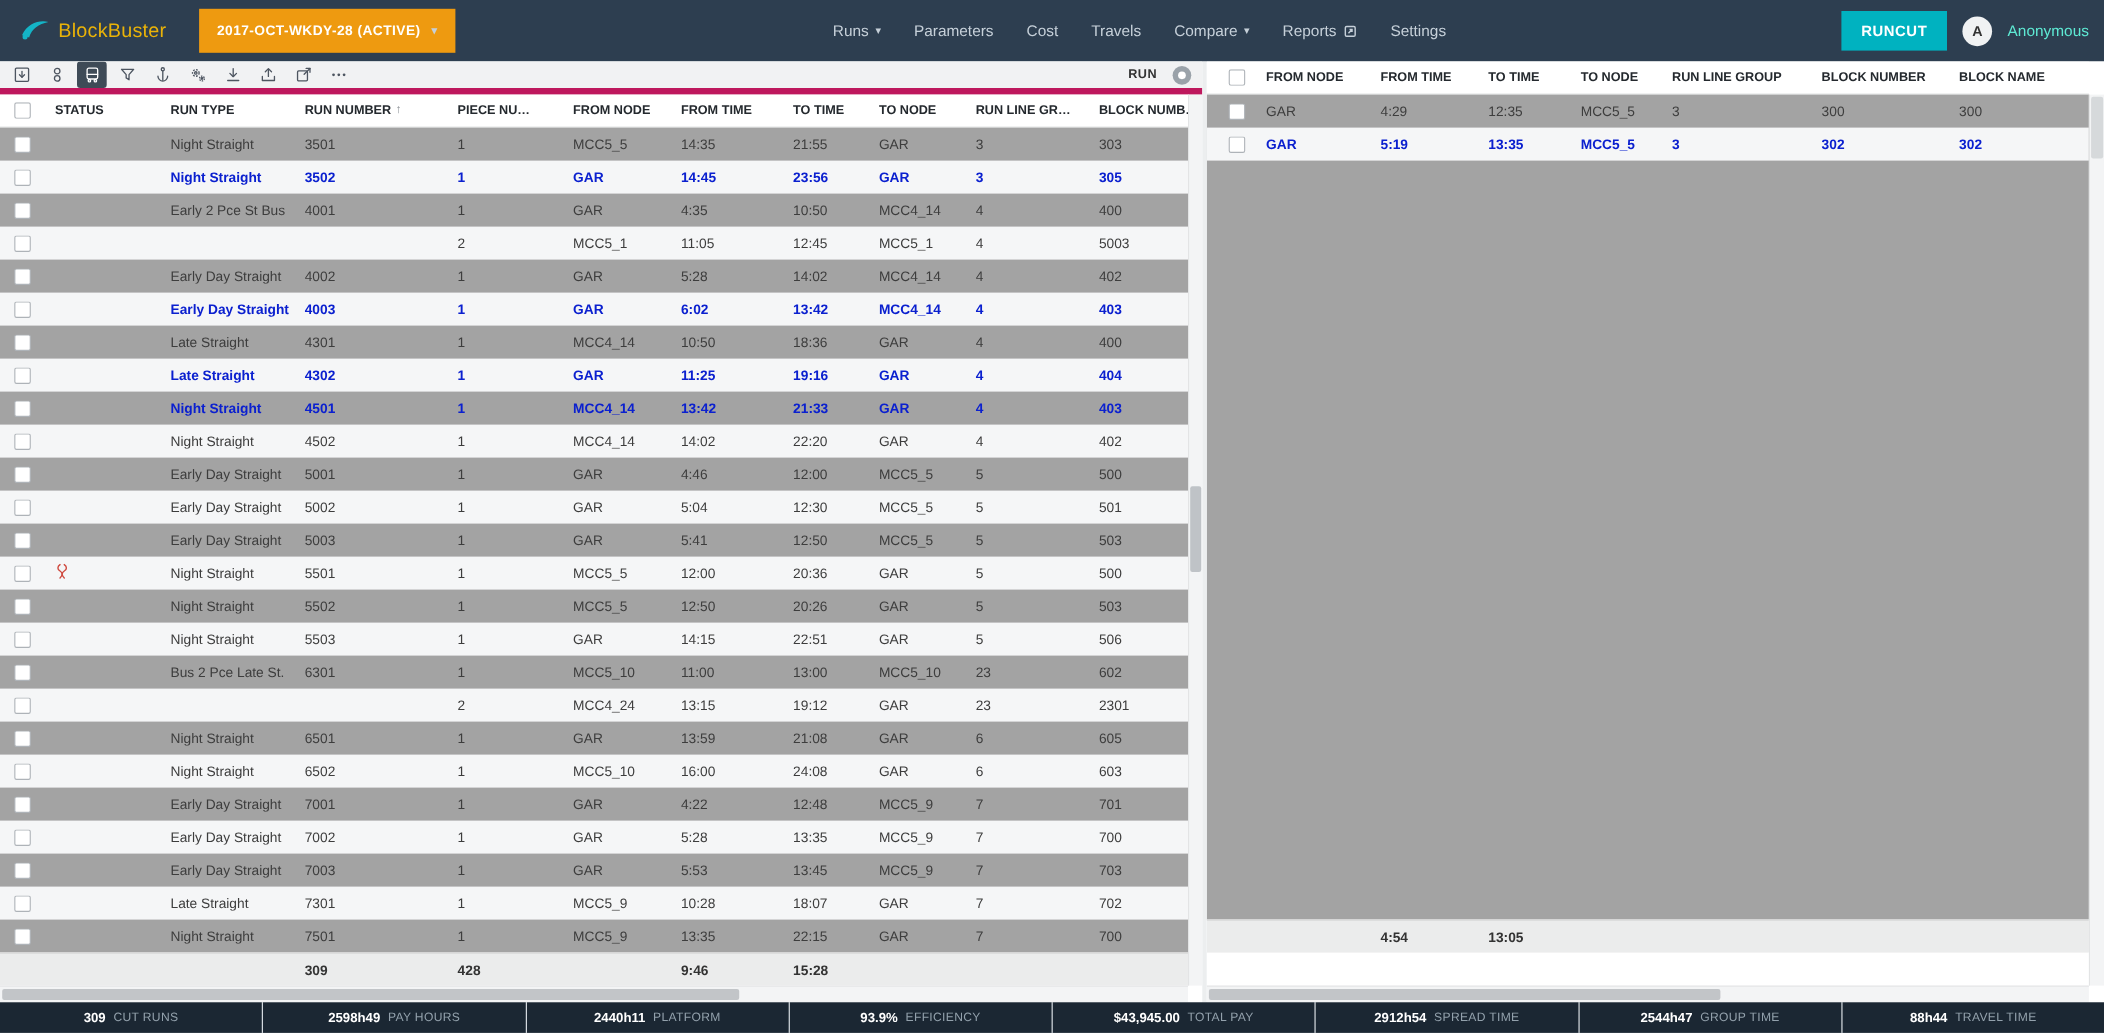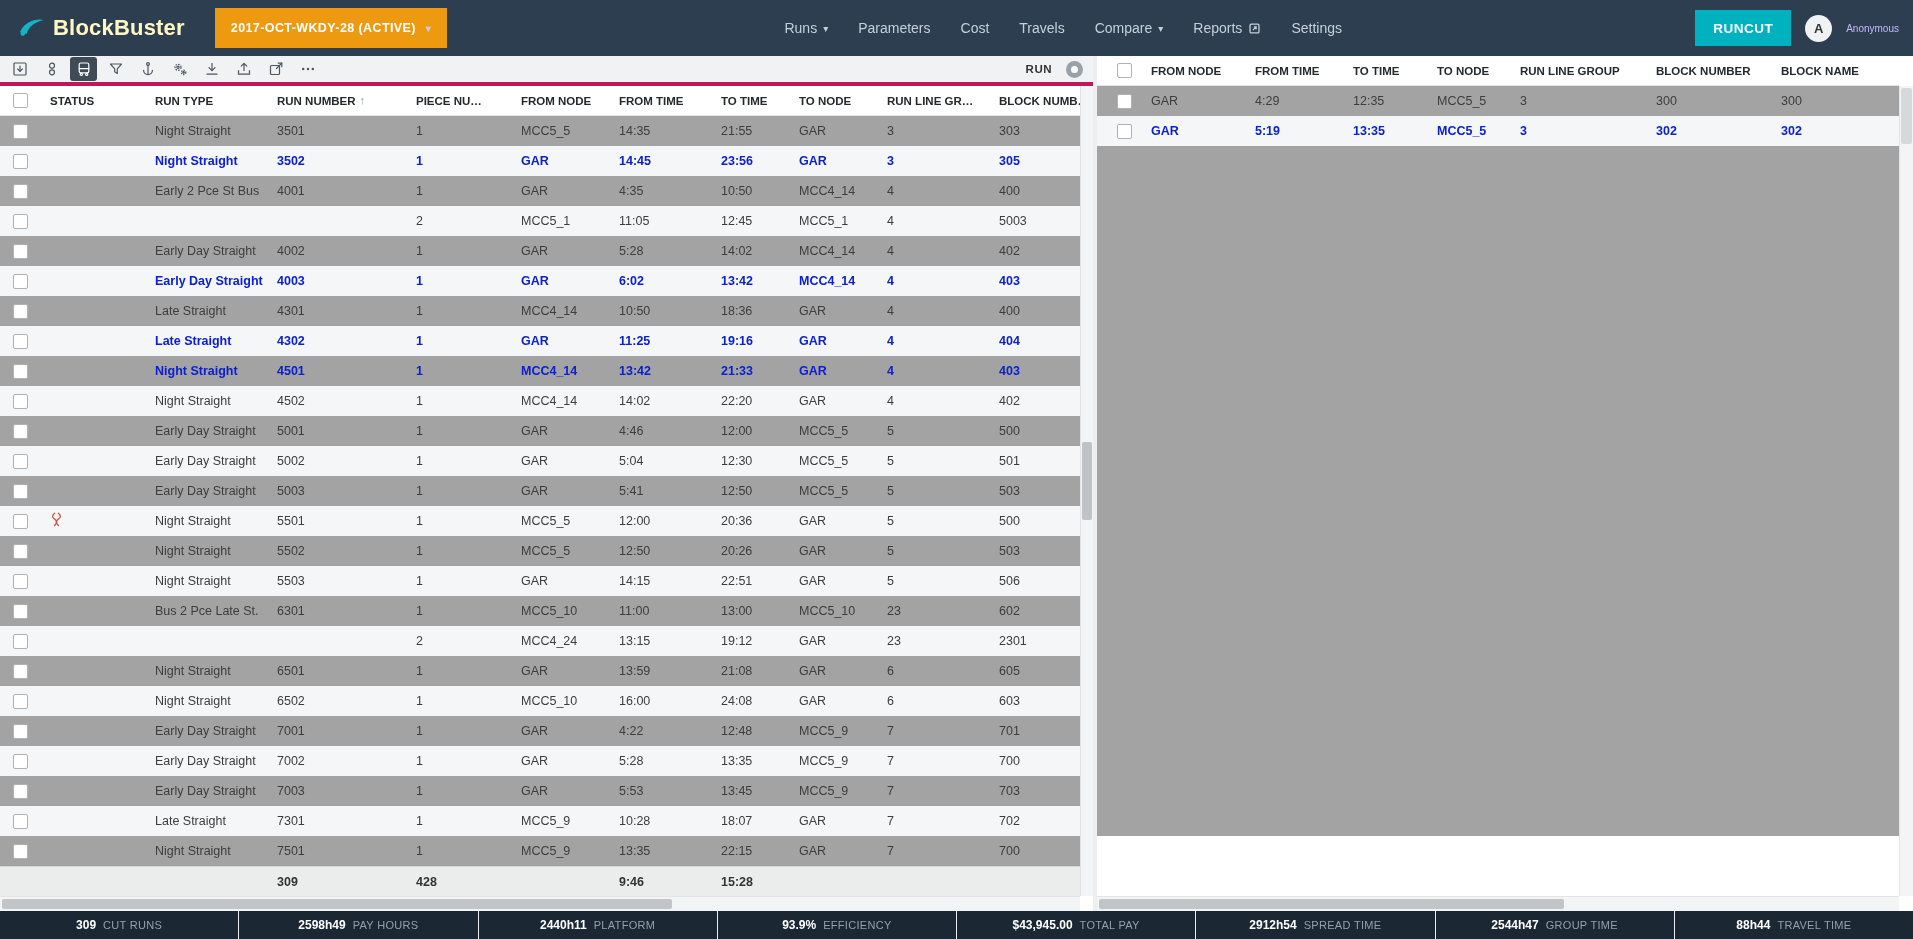--- a/index.html
+++ b/index.html
@@ -5,45 +5,45 @@
   * { box-sizing: border-box; margin: 0; padding: 0; }
   html,body { width:1913px; height:939px; overflow:hidden; background:#fff;
               font-family:"Liberation Sans", sans-serif; }
   .app { width:1913px; height:939px; display:flex; flex-direction:column; }
 
   
   .navbar { flex:0 0 56px; background:#2d3e50; display:flex; align-items:center;
             justify-content:space-between; }
   .nav-left { display:flex; align-items:center; height:100%; }
   .logo { margin-left:16px; display:flex; align-items:center; }
-  .app-name { color:#fef9c3; font-size:22px; font-weight:700; margin-left:7px; letter-spacing:.2px; }
+  .app-name { color:#eab308; font-size:18px; font-weight:400; margin-left:7px; letter-spacing:.2px; }
   .scenario { margin-left:30px; background:#ee9a10; color:#fff; font-weight:700;
               font-size:12.5px; letter-spacing:.4px; height:40px; padding:16px 16px;
               border:none; display:flex; align-items:center; gap:10px; cursor:pointer;
               font-family:inherit; }
   .nav-right { display:flex; align-items:center; gap:30px; padding-right:14px; }
   .nav-item { color:#c6d0d9; font-size:14px; display:flex; align-items:center; gap:6px;
               cursor:pointer; white-space:nowrap; }
   .caret { font-size:10px; color:#c6d0d9; }
   .runcut { background:#00b2c0; color:#fff; border:none; font-weight:700; font-size:13.5px;
             letter-spacing:.5px; height:36px; padding:0 18px; margin-left:2px;
             cursor:pointer; font-family:inherit; }
   .avatar { width:27px; height:27px; border-radius:50%; background:#f0f2f3; color:#333;
             font-weight:700; font-size:13px; display:flex; align-items:center;
             justify-content:center; cursor:pointer; }
-  .username { color:#c4b5fd; font-size:10px; }
+  .username { color:#5eead4; font-size:14px; }
 
   
   .main { flex:1 1 auto; display:flex; background:#eceeef; position:relative; min-height:0; }
   .panel { background:#fff; position:relative; height:100%; overflow:hidden; }
   .panel.left  { flex:0 0 1093px; width:1093px; }
   .panel-gap   { flex:0 0 4px; background:#eceeef; }
   .panel.right { flex:1 1 auto; }
 
-  .toolbar { height:30px; background:#f1f2f3; border-bottom:4px solid #be185d;
+  .toolbar { height:30px; background:#f1f2f3; border-bottom:6px solid #be185d;
              display:flex; align-items:center; gap:5px; padding:0 10px 0 6px;justify-content:space-between; }
   .tbtn { width:27px; height:24px; display:flex; align-items:center; justify-content:center;
           cursor:pointer; border-radius:3px; }
   .tbtn.active { background:#3f4b57; }
   .spacer { flex:1; }
   .panel-title { font-size:11.5px; font-weight:700; color:#333; letter-spacing:.5px;
                  margin-right:9px; }
   .panel-toggle { width:17px; height:17px; border-radius:50%; background:#9aa2a9;
                   position:relative; cursor:pointer; flex:0 0 17px; }
   .panel-toggle::after { content:""; position:absolute; inset:5px; background:#fff;
@@ -730,20 +730,30 @@
               <div class="cell">GAR</div>
               <div class="cell">5:19</div>
               <div class="cell">13:35</div>
               <div class="cell">MCC5_5</div>
               <div class="cell">3</div>
               <div class="cell">302</div>
               <div class="cell">302</div>
             </div>
           </div>
 
+        <div class="rrow gfoot">
+          <div class="cell c-check"></div>
+          <div class="cell"></div>
+          <div class="cell">4:54</div>
+          <div class="cell">13:05</div>
+          <div class="cell"></div>
+          <div class="cell"></div>
+          <div class="cell"></div>
+          <div class="cell"></div>
+        </div>
       </div>
 
       <div class="vscroll">
           <div class="vthumb"></div>
         </div>
       <div class="hscroll">
           <div class="hthumb"></div>
         </div>
     </section>
   </div>

